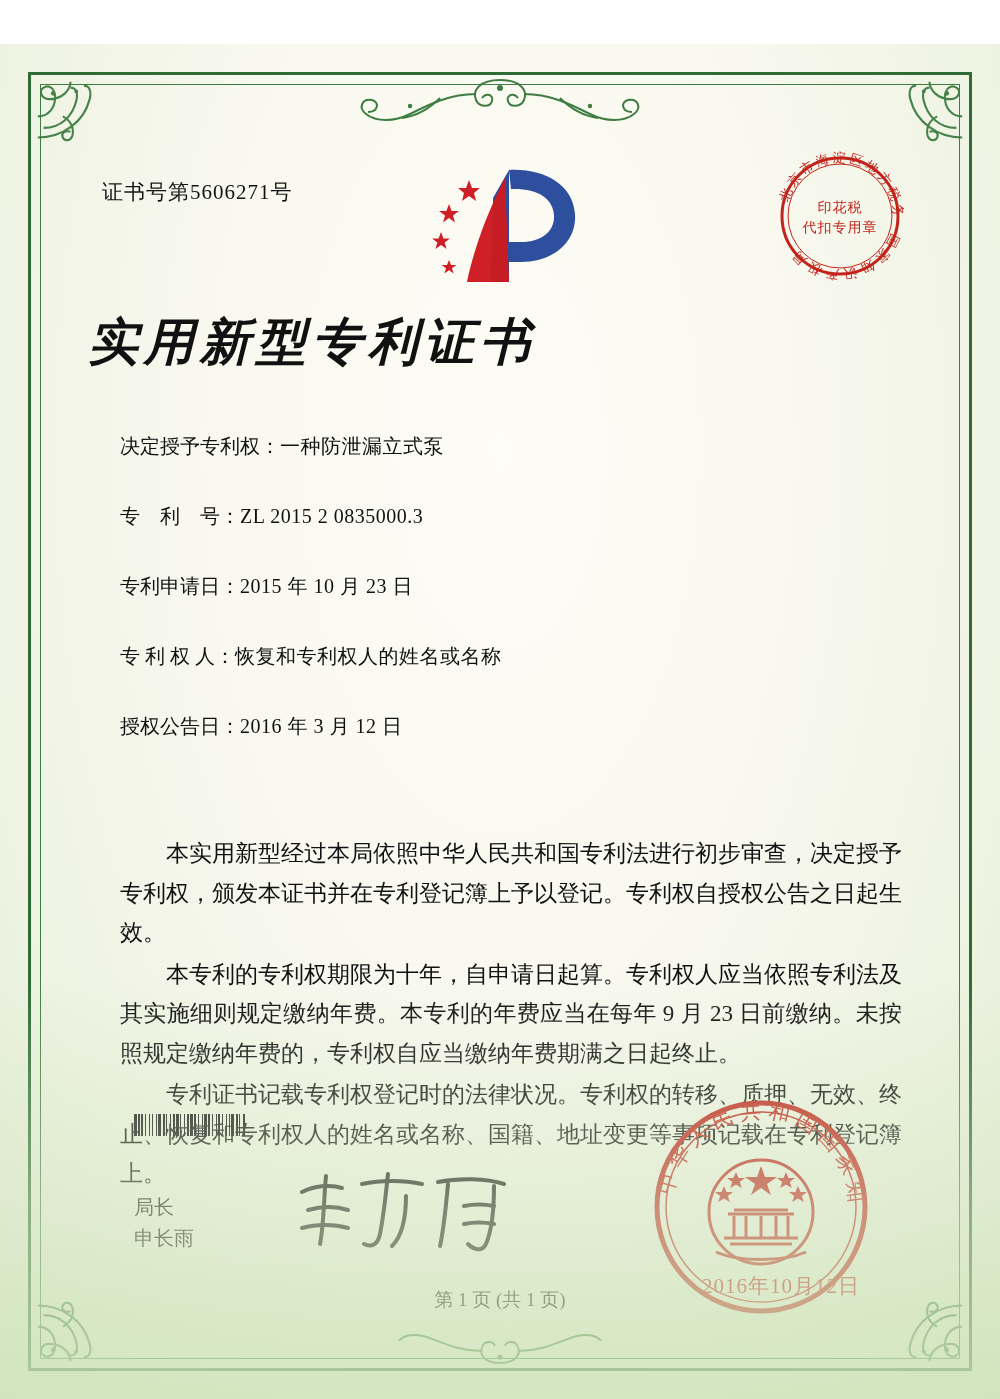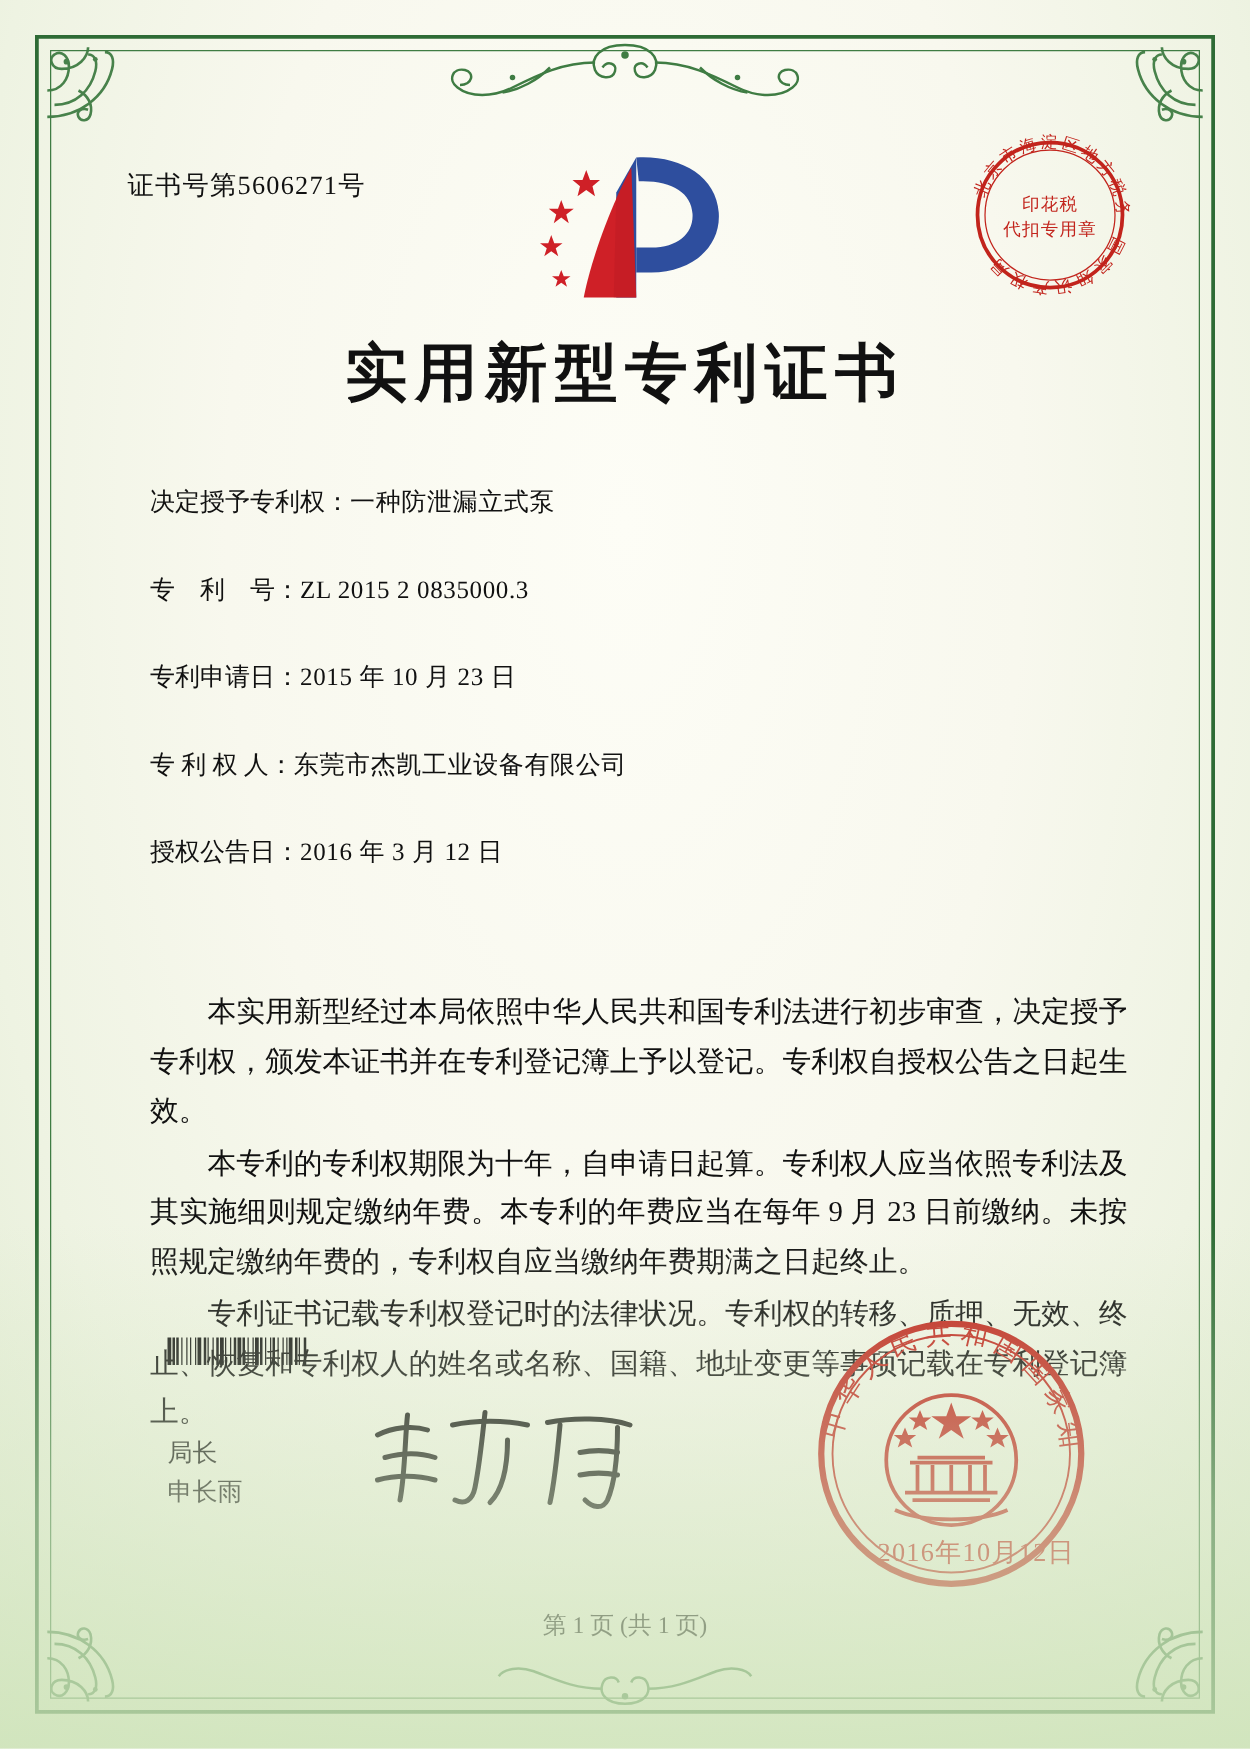--- a/index.html
+++ b/index.html
@@ -15,20 +15,21 @@
     position: relative;
     overflow: hidden;
   }
 
   
   .page {
     position: absolute;
     inset: 0;
     background:
       radial-gradient(ellipse at 50% 30%, #fdfdf6 0%, #f8f8ee 45%, #eef3e2 75%, #e2ecd3 100%);
+    margin-top: 44px;
   }
   .page::after {
     content: "";
     position: absolute;
     left: 0; right: 0; bottom: 0;
     height: 420px;
     background: linear-gradient(to bottom, rgba(222,235,205,0) 0%, rgba(214,231,196,0.55) 55%, rgba(205,227,184,0.8) 100%);
     pointer-events: none;
   }
 
@@ -110,26 +111,27 @@
     width: 148px;
     height: 148px;
   }
   .tax-stamp svg { width: 100%; height: 100%; display: block; }
 
   
   .doc-title {
     position: absolute;
     left: 0; right: 0;
     top: 195px;
-    text-align: center;
+    text-align: left;
     font-family: "DejaVu Serif", "Liberation Serif", serif;
     font-weight: bold;
     font-size: 50px;
     letter-spacing: 6px;
     color: #111;
+    font-style: italic;
   }
 
   
   .fields {
     position: absolute;
     left: 32px;
     right: 0;
     top: 320px;
   }
   .field {
@@ -343,21 +345,21 @@
       <div class="field">
         <span class="lbl">决定授予专利权：</span><span class="val">一种防泄漏立式泵</span>
       </div>
       <div class="field">
         <span class="lbl">专　利　号：</span><span class="val">ZL 2015 2 0835000.3</span>
       </div>
       <div class="field">
         <span class="lbl">专利申请日：</span><span class="val">2015 年 10 月 23 日</span>
       </div>
       <div class="field">
-        <span class="lbl">专 利 权 人：</span><span class="val">东莞市杰凯工业设备有限公司</span>
+        <span class="lbl">专 利 权 人：</span><span class="val">恢复和专利权人的姓名或名称</span>
       </div>
       <div class="field">
         <span class="lbl">授权公告日：</span><span class="val">2016 年 3 月 12 日</span>
       </div>
     </div>
 
     <div class="paras">
       <p>本实用新型经过本局依照中华人民共和国专利法进行初步审查，决定授予专利权，颁发本证书并在专利登记簿上予以登记。专利权自授权公告之日起生效。</p>
       <p>本专利的专利权期限为十年，自申请日起算。专利权人应当依照专利法及其实施细则规定缴纳年费。本专利的年费应当在每年 9 月 23 日前缴纳。未按照规定缴纳年费的，专利权自应当缴纳年费期满之日起终止。</p>
       <p>专利证书记载专利权登记时的法律状况。专利权的转移、质押、无效、终止、恢复和专利权人的姓名或名称、国籍、地址变更等事项记载在专利登记簿上。</p>

